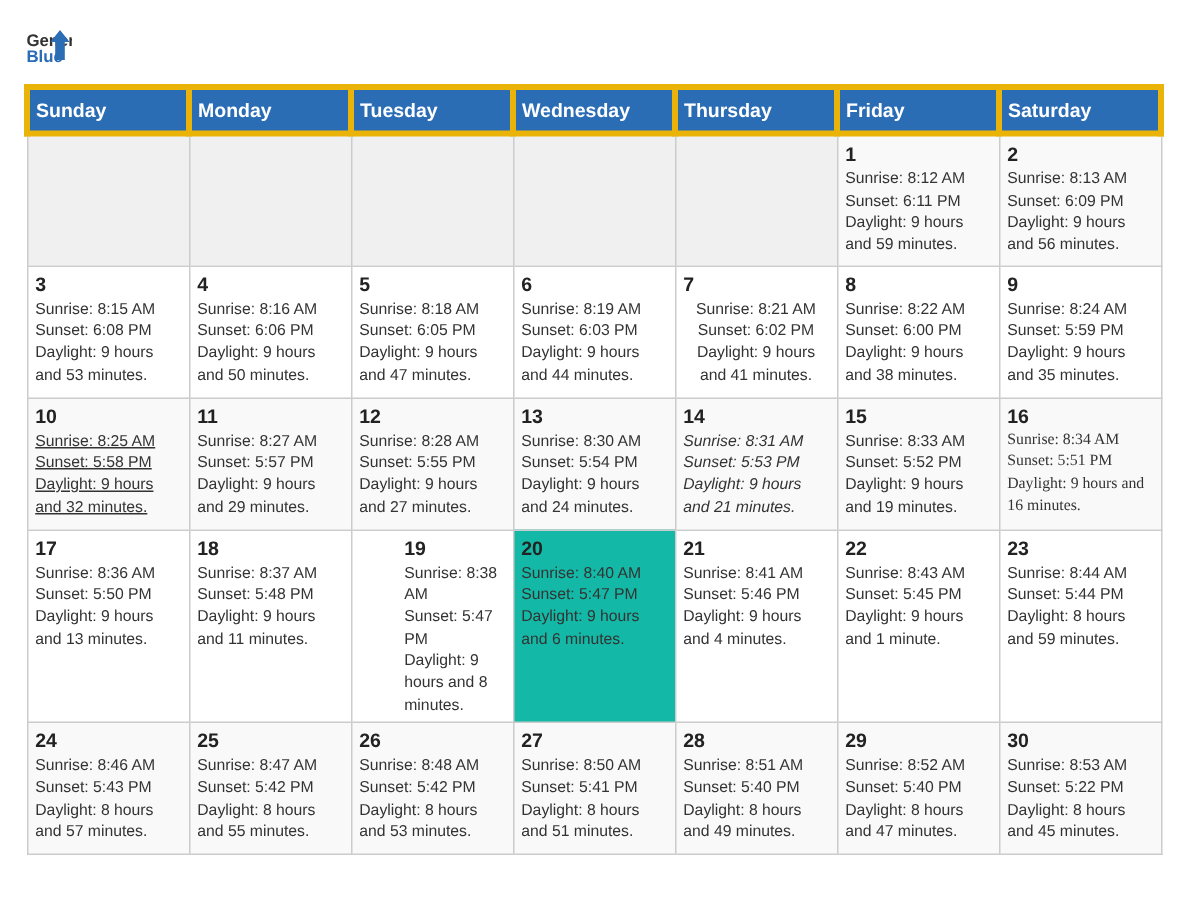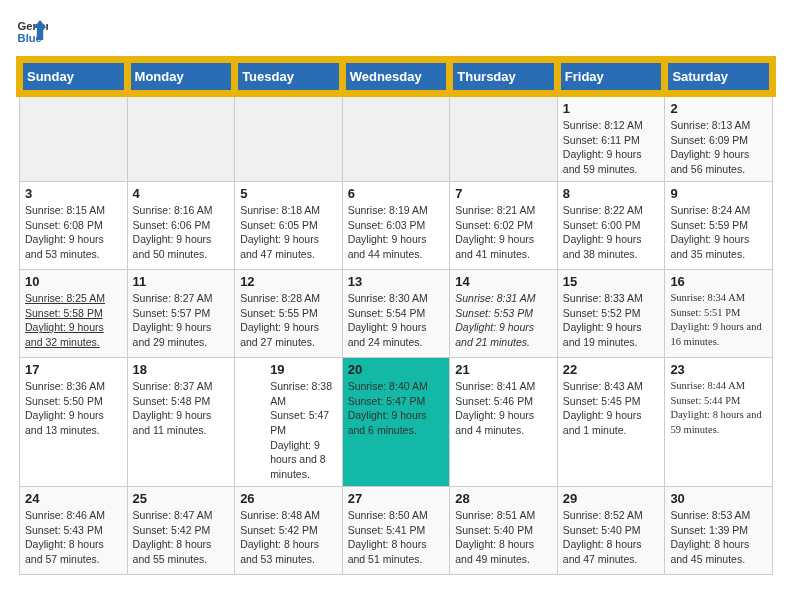--- a/index.html
+++ b/index.html
@@ -42,21 +42,21 @@
       border-collapse: collapse;
       font-size: 11px;
     }
     .calendar th {
       background: #2a6db5;
       color: #fff;
       padding: 6px 4px;
       text-align: left;
       font-size: 13px;
       font-weight: bold;
-      border: 7px solid #eab308;
+      border: 4px solid #eab308;
     }
     .calendar td {
       border: 1px solid #ccc;
       vertical-align: top;
       padding: 4px 5px;
       width: 14.28%;
       height: 85px;
       background: #fff;
     }
     .calendar tr:nth-child(odd) td {
@@ -152,21 +152,21 @@
 Daylight: 9 hours and 47 minutes.</div>
         </td>
         <td style="background: rgb(255, 255, 255);">
           <div class="day-number">6</div>
           <div class="day-info" style="white-space: pre-line;">Sunrise: 8:19 AM
 Sunset: 6:03 PM
 Daylight: 9 hours and 44 minutes.</div>
         </td>
         <td style="background: rgb(255, 255, 255);">
           <div class="day-number">7</div>
-          <div class="day-info" style="white-space: pre-line;">Sunrise: 8:21 AM
+          <div class="day-info" style="white-space: pre-line; text-align: center;">Sunrise: 8:21 AM
 Sunset: 6:02 PM
 Daylight: 9 hours and 41 minutes.</div>
         </td>
         <td style="background: rgb(255, 255, 255);">
           <div class="day-number">8</div>
           <div class="day-info" style="white-space: pre-line;">Sunrise: 8:22 AM
 Sunset: 6:00 PM
 Daylight: 9 hours and 38 minutes.</div>
         </td>
         <td style="background: rgb(255, 255, 255);">
@@ -252,21 +252,21 @@
 Daylight: 9 hours and 4 minutes.</div>
         </td>
         <td style="background: rgb(255, 255, 255);">
           <div class="day-number">22</div>
           <div class="day-info" style="white-space: pre-line;">Sunrise: 8:43 AM
 Sunset: 5:45 PM
 Daylight: 9 hours and 1 minute.</div>
         </td>
         <td style="background: rgb(255, 255, 255);">
           <div class="day-number">23</div>
-          <div class="day-info" style="white-space: pre-line; font-family: Liberation Serif, serif;">Sunrise: 8:44 AM
+          <div class="day-info" style="white-space: pre-line;">Sunrise: 8:44 AM
 Sunset: 5:44 PM
 Daylight: 8 hours and 59 minutes.</div>
         </td>
       </tr>
       <tr class="week-row">
         <td style="background: rgb(249, 249, 249);">
           <div class="day-number">24</div>
           <div class="day-info" style="white-space: pre-line;">Sunrise: 8:46 AM
 Sunset: 5:43 PM
 Daylight: 8 hours and 57 minutes.</div>
@@ -297,18 +297,18 @@
         </td>
         <td style="background: rgb(249, 249, 249);">
           <div class="day-number">29</div>
           <div class="day-info" style="white-space: pre-line;">Sunrise: 8:52 AM
 Sunset: 5:40 PM
 Daylight: 8 hours and 47 minutes.</div>
         </td>
         <td style="background: rgb(249, 249, 249);">
           <div class="day-number">30</div>
           <div class="day-info" style="white-space: pre-line;">Sunrise: 8:53 AM
-Sunset: 1:39 PM
+Sunset: 5:22 PM
 Daylight: 8 hours and 45 minutes.</div>
         </td>
       </tr>
     </tbody>
 </table>
 
 </body></html>

